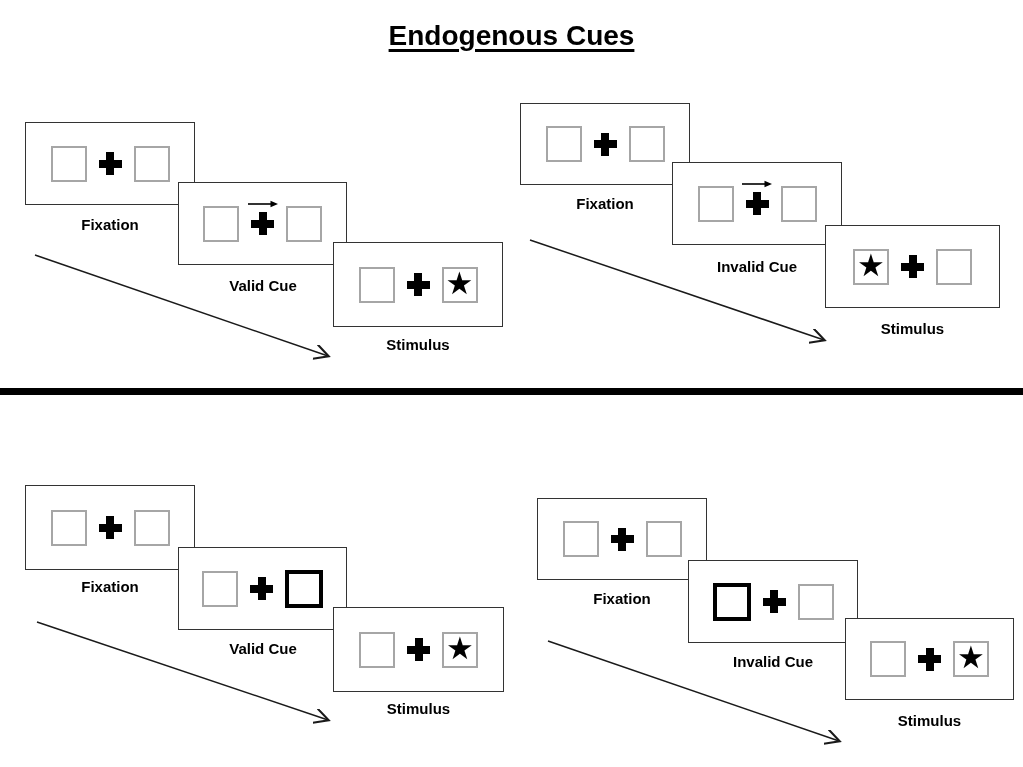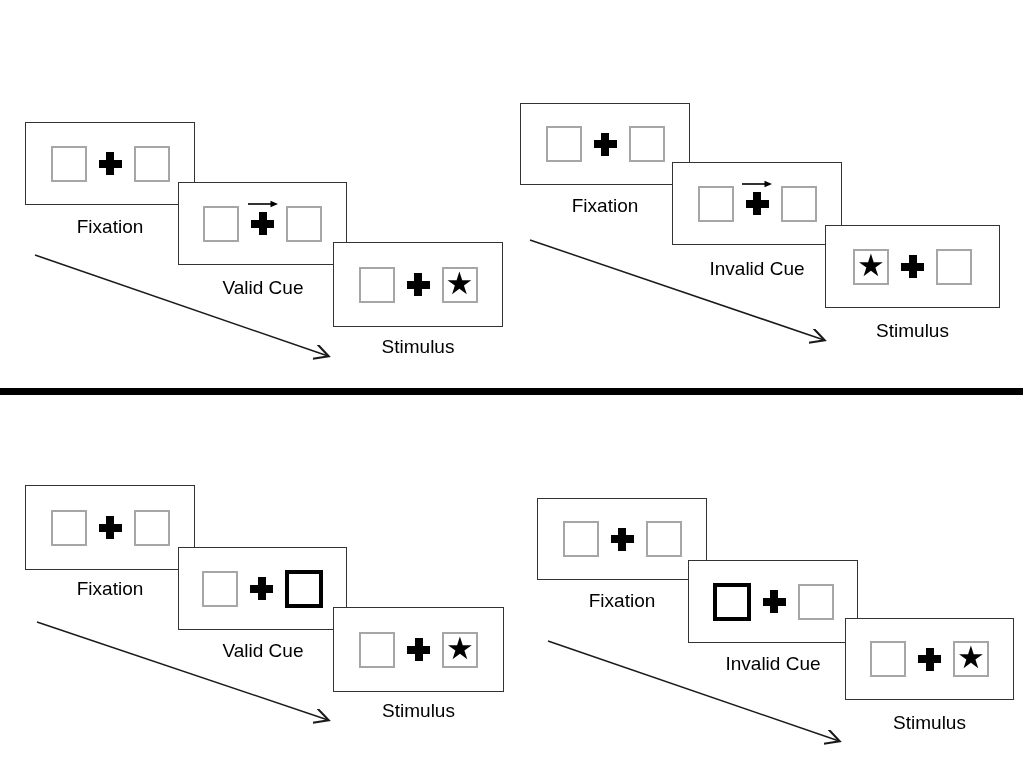--- a/index.html
+++ b/index.html
@@ -13,39 +13,40 @@
          display:flex;align-items:center;justify-content:center;gap:12px;z-index:1;}
   .sq{width:36px;height:36px;background:#fff;border:2px solid #a6a6a6;box-sizing:border-box;
       display:flex;align-items:center;justify-content:center;flex:0 0 auto;}
   .sq.bold{width:38px;height:38px;border:4px solid #000;}
   .star{font-family:"DejaVu Sans",sans-serif;font-size:31px;line-height:1;margin-top:-3px;}
   .mid{position:relative;display:flex;align-items:center;justify-content:center;flex:0 0 auto;}
   .plus{position:relative;width:23px;height:23px;}
   .plus::before{content:"";position:absolute;left:0;top:7.5px;width:23px;height:8px;background:#000;}
   .plus::after{content:"";position:absolute;top:0;left:7.5px;width:8px;height:23px;background:#000;}
   .cue-arrow{position:absolute;left:50%;top:-16px;transform:translateX(-50%);}
-  .plabel{position:absolute;text-align:center;font-weight:normal;font-size:19px;z-index:2;}
+  .plabel{position:absolute;text-align:center;font-weight:bold;font-size:15px;z-index:2;}
 </style>
 </head>
 <body>
 
 <div class="canvas">
 
   <svg class="arrows" width="1023" height="767" viewBox="0 0 1023 767">
     <defs>
       <marker id="ah" markerWidth="13" markerHeight="13" refX="9" refY="5" orient="auto">
         <path d="M0,0 L9.5,5 L0,10" fill="none" stroke="#1a1a1a" stroke-width="1.4"></path>
       </marker>
     </defs>
     <line x1="35" y1="255" x2="328" y2="356" stroke="#1a1a1a" stroke-width="1.5" marker-end="url(#ah)"></line>
     <line x1="530" y1="240" x2="824" y2="340" stroke="#1a1a1a" stroke-width="1.5" marker-end="url(#ah)"></line>
     <line x1="37" y1="622" x2="328" y2="720" stroke="#1a1a1a" stroke-width="1.5" marker-end="url(#ah)"></line>
     <line x1="548" y1="641" x2="839" y2="741" stroke="#1a1a1a" stroke-width="1.5" marker-end="url(#ah)"></line>
   </svg>
 
+  <div class="title" style="top:20px;">Endogenous Cues</div>
   <div class="divider" style="top:388px;"></div>
 
   <div class="panel" style="left:25px;top:122px;width:170px;height:83px;">
     <div class="sq"></div>
     <div class="mid">
         <span class="plus"></span>
       </div>
     <div class="sq"></div>
   </div>
   <div class="plabel" style="left:25px;top:216px;width:170px;">Fixation</div>

